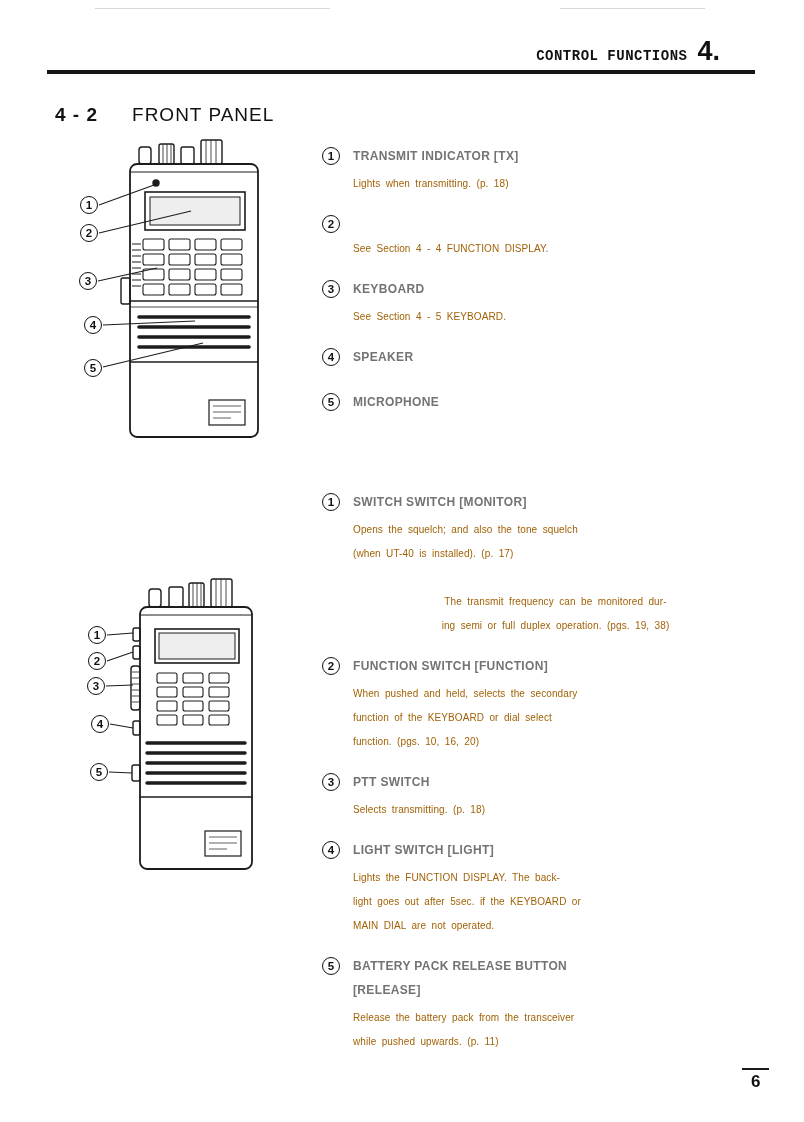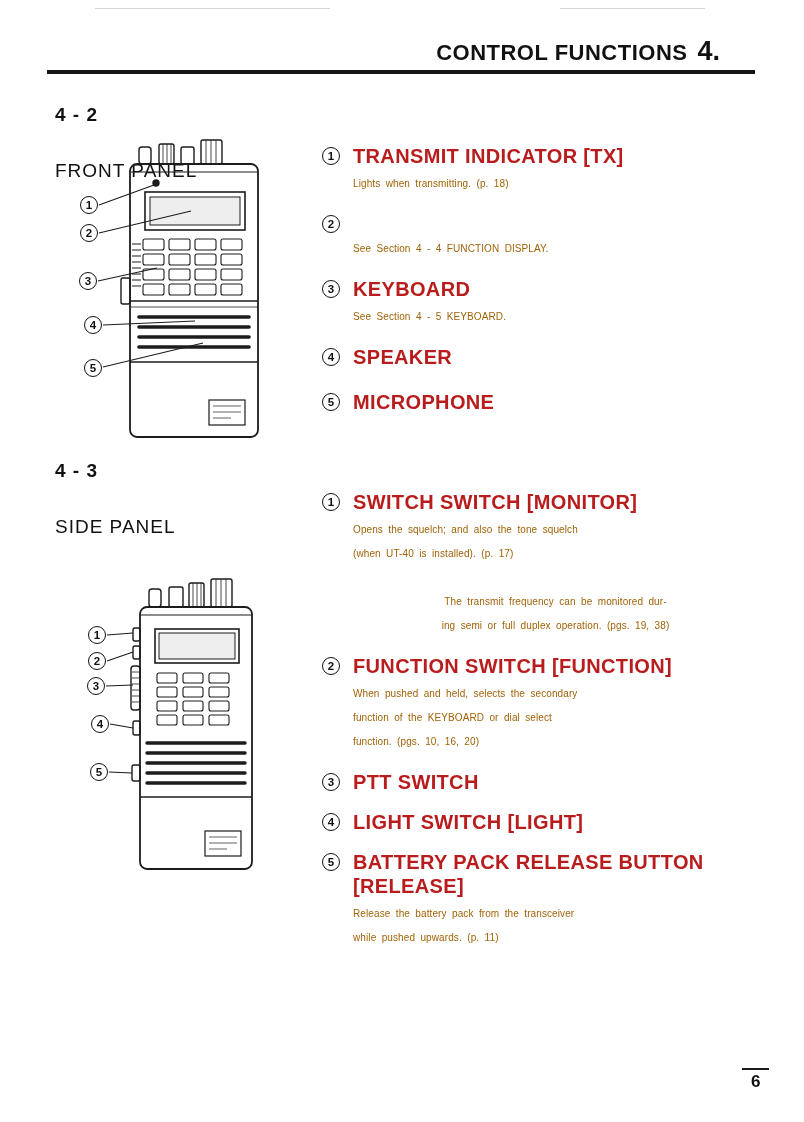--- a/index.html
+++ b/index.html
@@ -8,44 +8,44 @@
     position:relative;
     width:804px; height:1122px;
     margin:0 auto;
     background:#ffffff;
     font-family:"Liberation Sans","DejaVu Sans",sans-serif;
     color:#141414;
     overflow:hidden;
   }
   .scan-line { position:absolute; height:1px; background:#d7d7d2; }
   .header { position:absolute; top:36px; right:84px; display:flex; align-items:baseline; gap:10px; }
-  .header-title { font-size:22px; font-weight:700; letter-spacing:0.5px; color:#111; }
+  .header-title { font-size:14px; font-weight:700; letter-spacing:0.5px; color:#111;font-family:Liberation Mono, monospace; }
   .header-chapter { font-size:27px; font-weight:700; color:#111; }
   .rule-thick { position:absolute; top:70px; left:47px; width:708px; height:3.5px; background:#161616; }
 
-  .section-heading { position:absolute; left:55px; display:flex; gap:34px; align-items:baseline;flex-direction:column; }
+  .section-heading { position:absolute; left:55px; display:flex; gap:34px; align-items:baseline; }
   .section-number { font-size:19px; font-weight:700; letter-spacing:1px; color:#111; }
   .section-title  { font-size:19px; font-weight:400; letter-spacing:1px; color:#111; }
 
   .figure { position:absolute; left:55px; }
   .figure svg { position:absolute; left:0; top:0; }
   .co {
     display:inline-flex; align-items:center; justify-content:center;
     width:18px; height:18px; flex-shrink:0;
     border:1.4px solid #111; border-radius:50%;
     font-size:11.5px; font-weight:700; color:#111;
     background:#fff;
   }
   .callout { position:absolute; }
 
   .list { position:absolute; left:322px; width:436px; }
   .item { margin-bottom:16px; }
   .item-head { display:flex; gap:13px; align-items:flex-start; line-height:24px; }
   .item-head .co { margin-top:3px; }
-  .item-title { font-size:20px; font-weight:700; letter-spacing:0.35px; color:#b91c1c; white-space:pre-line; }
+  .item-title { font-size:12px; font-weight:700; letter-spacing:0.35px; color:#737373; white-space:pre-line; }
   .item-body {
     margin:4px 0 0 31px;
     font-size:10px; line-height:24px;
     white-space:pre-line; word-spacing:2.5px; letter-spacing:0.1px;
     color:#a16207;
   }
   .para2 { margin-top:24px;text-align:center; }
 
   .pageno-rule { position:absolute; top:1068px; left:742px; width:27px; height:2px; background:#1a1a1a; }
   .pageno { position:absolute; top:1072px; left:751px; font-size:17px; font-weight:700; color:#111; }
@@ -166,24 +166,20 @@
       </div>
     </div>
     <div class="item">
       <div class="item-head">
         <span class="co">5</span>
         <span class="item-title">MICROPHONE</span>
       </div>
     </div>
   </div>
 
-  <div class="section-heading" style="top:460px">
-    <span class="section-number">4 - 3</span>
-    <span class="section-title">SIDE PANEL</span>
-  </div>
 
   <div class="figure" style="top:573px;width:250px;height:335px;">
     <svg width="250" height="335" viewBox="0 0 250 335">
       <g fill="none" stroke="#1c1c1c" stroke-width="1.4">
 
         <rect x="94" y="16" width="12" height="18" rx="3"></rect>
         <rect x="114" y="14" width="14" height="20" rx="2"></rect>
         <rect x="134" y="10" width="15" height="24" rx="2"></rect>
         <path d="M138 10v24 M142 10v24 M146 10v24" stroke-width="0.8"></path>
         <rect x="156" y="6" width="21" height="28" rx="2"></rect>
@@ -263,26 +259,30 @@
       </div>
       <p class="item-body">When pushed and held, selects the secondary
 function of the KEYBOARD or dial select
 function. (pgs. 10, 16, 20)</p>
     </div>
     <div class="item">
       <div class="item-head">
         <span class="co">3</span>
         <span class="item-title">PTT SWITCH</span>
       </div>
+      <p class="item-body">Selects transmitting. (p. 18)</p>
     </div>
     <div class="item">
       <div class="item-head">
         <span class="co">4</span>
         <span class="item-title">LIGHT SWITCH [LIGHT]</span>
       </div>
+      <p class="item-body">Lights the FUNCTION DISPLAY. The back-
+light goes out after 5sec. if the KEYBOARD or
+MAIN DIAL are not operated.</p>
     </div>
     <div class="item">
       <div class="item-head">
         <span class="co">5</span>
         <span class="item-title">BATTERY PACK RELEASE BUTTON
 [RELEASE]</span>
       </div>
       <p class="item-body">Release the battery pack from the transceiver
 while pushed upwards. (p. 11)</p>
     </div>

